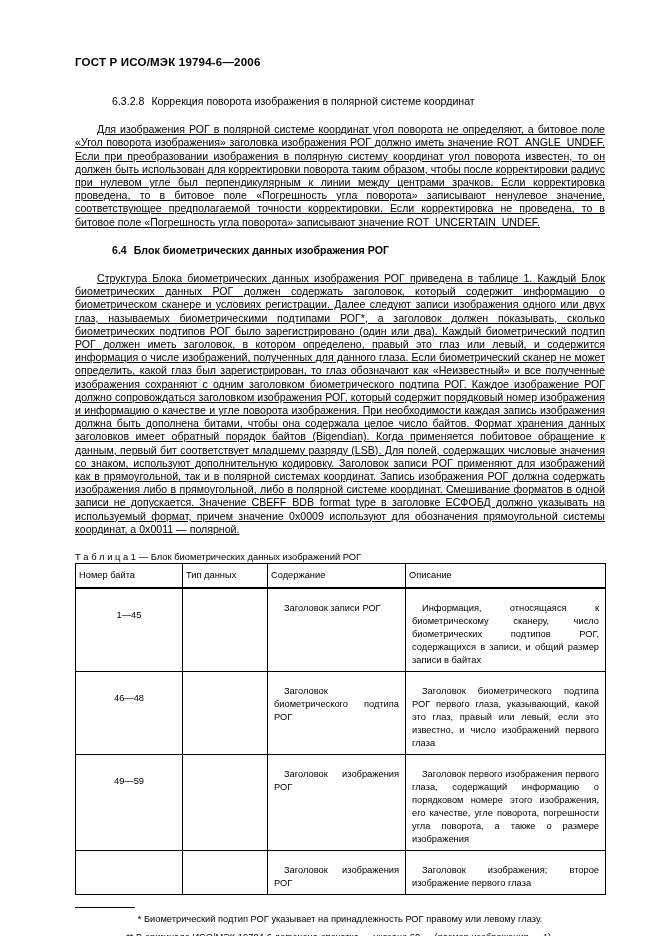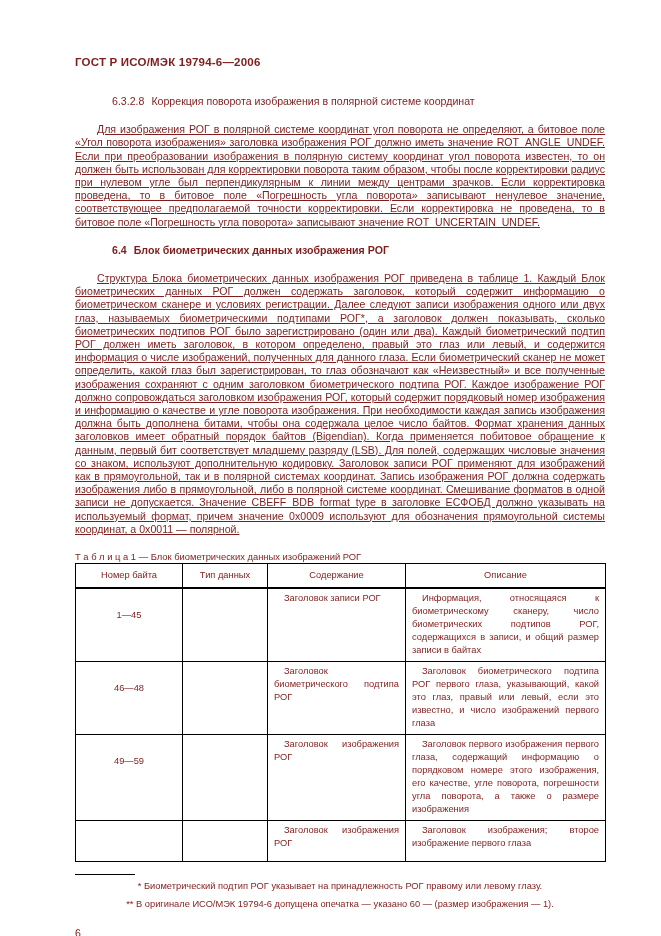--- a/index.html
+++ b/index.html
@@ -1,20 +1,20 @@
 <!DOCTYPE html>
 <html><head>
 <meta charset="utf-8">
 <style>
   html,body { margin:0; padding:0; background:#888; }
   .page {
     position:relative;
     width:661px; height:936px;
     background:#ffffff;
-    color:#7f1d1d;
+    color:#000000;
     font-family:"Liberation Sans", sans-serif;
     overflow:hidden;
     margin:0 auto;
   }
   .content {
     position:absolute;
     left:75px; top:56px;
     width:530px;
   }
   .doc-header {
@@ -48,30 +48,30 @@
     table-layout:fixed;
     width:530px;
     font-size:9.3px;
     line-height:13px;
   }
   table.gost th {
     border:1px solid #000;
     border-bottom:2px solid #000;
     font-weight:normal;
     font-size:9.3px;
-    text-align:center;
+    text-align:left;
     vertical-align:middle;
     padding:5px 3px;
   }
   table.gost td {
     border:1px solid #000;
     vertical-align:top;
     text-align:justify;
     text-indent:10px;
-    padding:3px 6px 4px 6px;
+    padding:13px 6px 4px 6px;
   }
   table.gost td.num {
     text-align:center;
     text-indent:0;
     padding:20px 3px;
   }
   table.gost td.left {
     text-align:justify;
     text-indent:0;
     padding:3px 4px 3px 4px;

